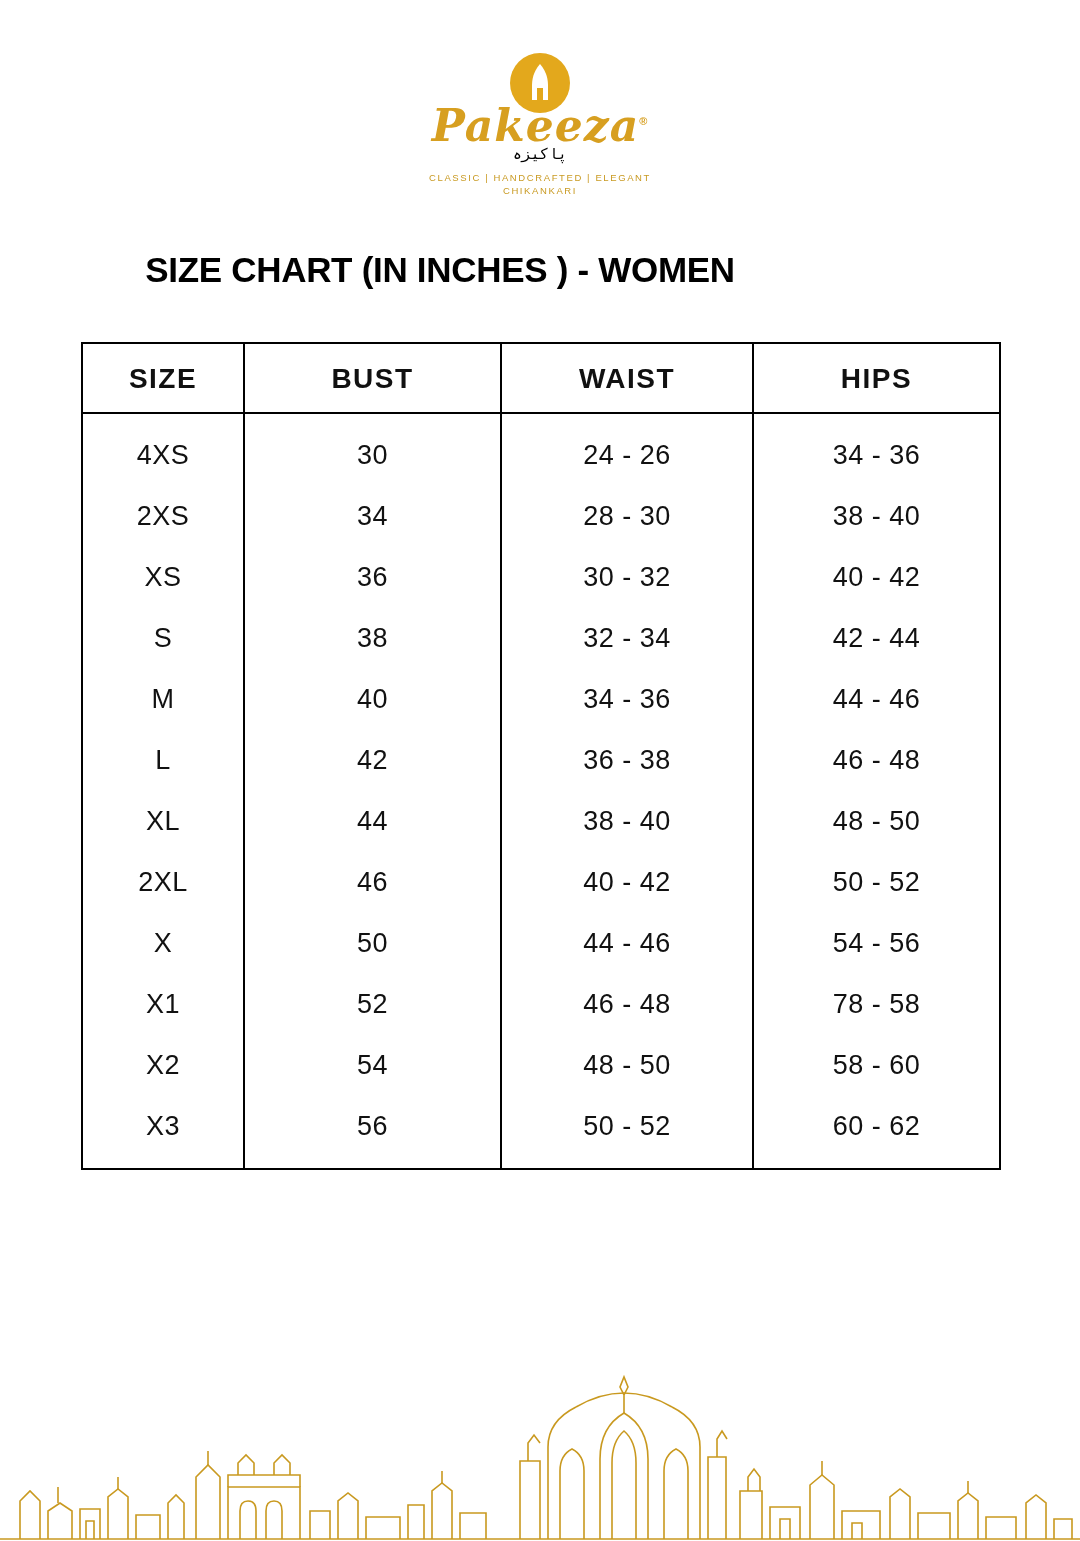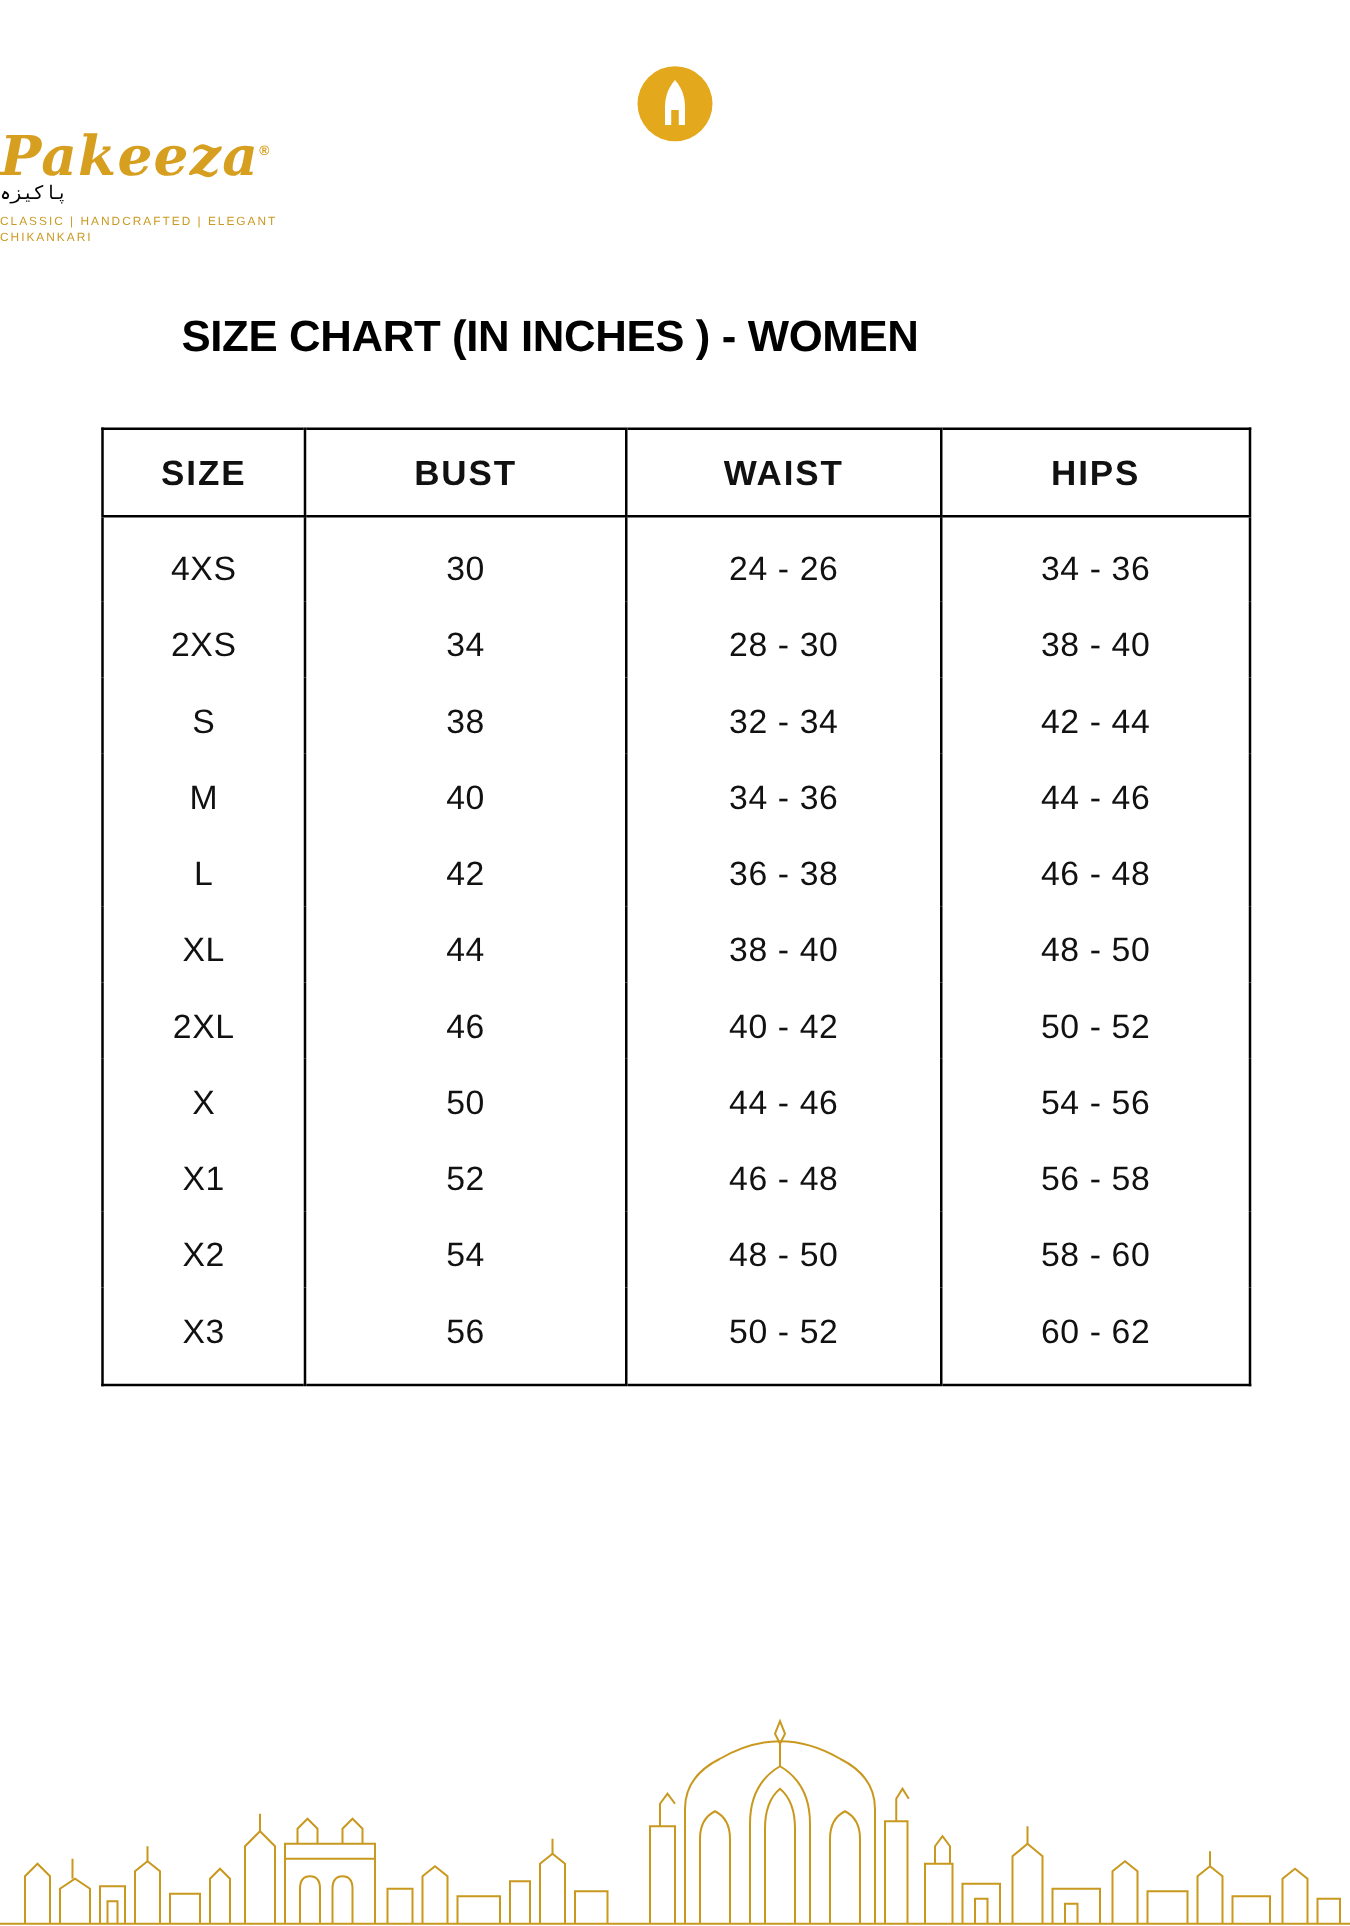--- a/index.html
+++ b/index.html
@@ -15,20 +15,21 @@
     color: #111111;
     overflow: hidden;
   }
 
   
   .logo-block {
     position: absolute;
     top: 52px;
     left: 0;
     width: 1080px;
+    text-align: center;
   }
   .logo-mark {
     display: block;
     margin: 0 auto;
     width: 62px;
     height: 62px;
   }
   .logo-wordmark {
     font-family: "DejaVu Serif", serif;
     font-style: italic;
@@ -176,20 +177,26 @@
         <td>24 - 26</td>
         <td>34 - 36</td>
       </tr>
       <tr>
         <td>2XS</td>
         <td>34</td>
         <td>28 - 30</td>
         <td>38 - 40</td>
       </tr>
       <tr>
+        <td>XS</td>
+        <td>36</td>
+        <td>30 - 32</td>
+        <td>40 - 42</td>
+      </tr>
+      <tr>
         <td>S</td>
         <td>38</td>
         <td>32 - 34</td>
         <td>42 - 44</td>
       </tr>
       <tr>
         <td>M</td>
         <td>40</td>
         <td>34 - 36</td>
         <td>44 - 46</td>
@@ -215,21 +222,21 @@
       <tr>
         <td>X</td>
         <td>50</td>
         <td>44 - 46</td>
         <td>54 - 56</td>
       </tr>
       <tr>
         <td>X1</td>
         <td>52</td>
         <td>46 - 48</td>
-        <td>56 - 58</td>
+        <td>78 - 58</td>
       </tr>
       <tr>
         <td>X2</td>
         <td>54</td>
         <td>48 - 50</td>
         <td>58 - 60</td>
       </tr>
       <tr>
         <td>X3</td>
         <td>56</td>

